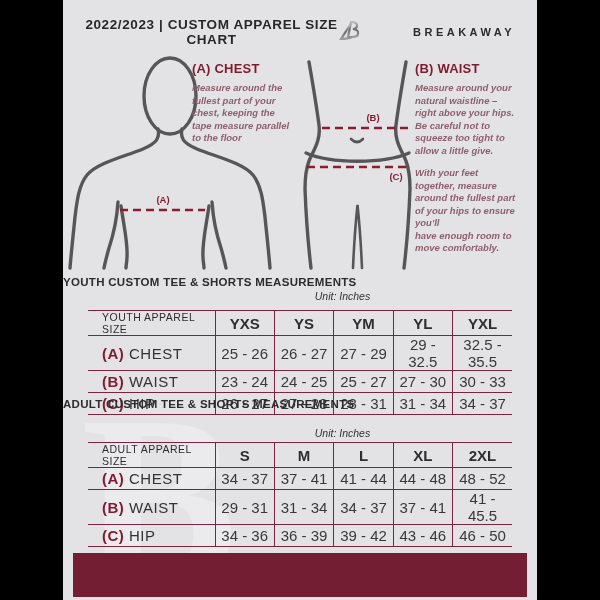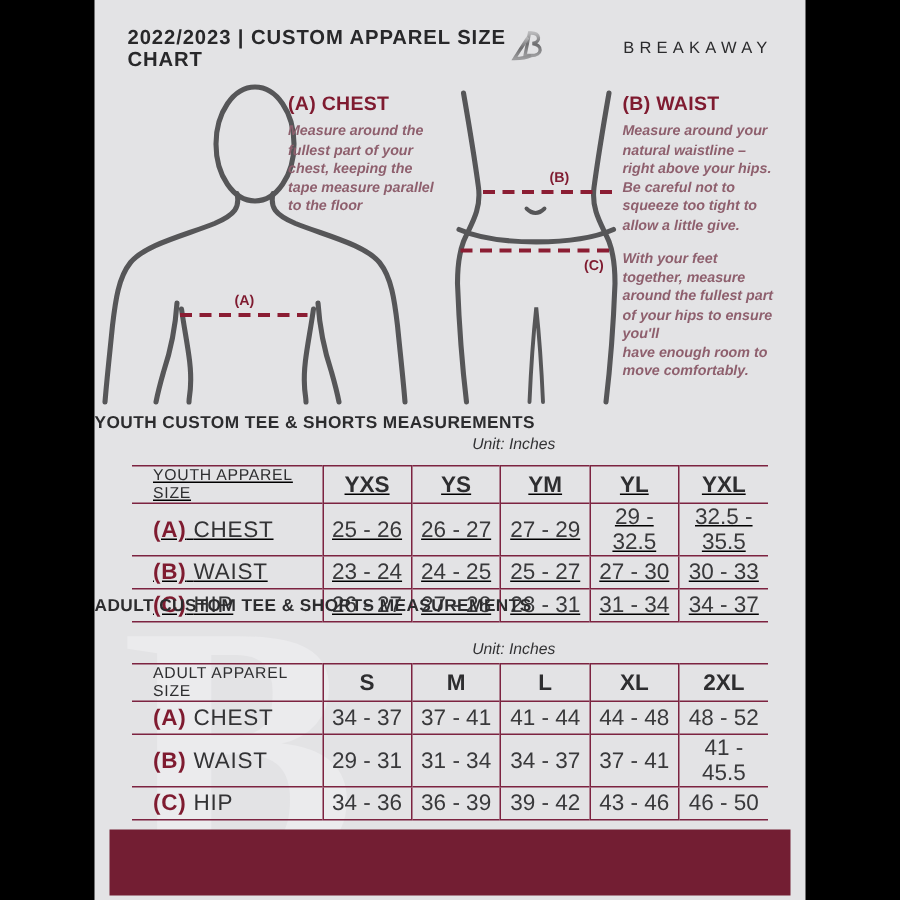--- a/index.html
+++ b/index.html
@@ -16,27 +16,27 @@
   }
   .watermark {
     position:absolute; left:18px; top:382px;
     font-size:235px; font-weight:bold; color:#ebebed;
     line-height:1; letter-spacing:-5px; z-index:0;
     font-family:"Liberation Serif", serif;
   }
   
   .hdr {
     position:absolute; left:22px; right:22px; top:18px; height:28px;
-    display:flex; align-items:center; justify-content:space-between; z-index:2;
+    display:flex; align-items:center; justify-content:space-between; z-index:2;text-align:center;
   }
   .hdr-title {
     font-size:13.5px; font-weight:bold; color:#28282a; letter-spacing:0.6px;
   }
   .brand { display:flex; align-items:center; gap:7px; }
-  .brand-name { font-size:11px; font-weight:normal; color:#2b2b2d; letter-spacing:3.5px;padding-left:42px; }
+  .brand-name { font-size:11px; font-weight:bold; color:#2b2b2d; letter-spacing:3.5px;padding-left:42px; }
   
   .diagram { position:absolute; left:0; top:55px; width:474px; height:215px; z-index:1; }
   .fig-svg { position:absolute; left:0; top:0; width:474px; height:215px; }
   .note { position:absolute; z-index:2; }
   .note-title { font-size:13px; font-weight:800; color:#7f1b30; margin-bottom:6px; letter-spacing:0.2px; }
   .note-body {
     font-size:9.5px; line-height:12.5px; font-style:italic; color:#8e5f6d;
     white-space:pre-line; font-weight:bold;
   }
   .n-chest { left:129px; top:6px;  width:115px; }
@@ -51,21 +51,21 @@
     position:absolute; left:0; width:559px; text-align:center;
     font-size:10.5px; font-style:italic; color:#333335; z-index:2;
   }
   .t-youth-title { top:276px; } .t-youth-unit { top:290px; }
   .t-adult-title { top:398px; } .t-adult-unit { top:427px; }
   
   table.size {
     position:absolute; left:25px; width:424px; border-collapse:collapse;
     background:transparent; z-index:1; table-layout:fixed;
   }
-  .youth-table { top:310px;text-decoration:underline; }
+  .youth-table { top:310px; }
   .adult-table { top:442px; }
   table.size tr { border-top:1.4px solid #7c2340; border-bottom:1.4px solid #7c2340; }
   table.size td { height:22px; border-left:1.2px solid #7c2340; text-align:center;
     font-size:15px; color:#39393b; padding:0 2px; }
   table.size td:first-child { border-left:none; text-align:left; padding-left:14px;
     letter-spacing:0.5px; color:#333335; }
   table.size col.c-label { width:127px; }
   table.size tr.head td { font-weight:bold; color:#2e2e30; }
   table.size tr.head td:first-child { font-weight:normal; font-size:10.5px; }
   .pfx { font-weight:bold; color:#7f1b30; }

